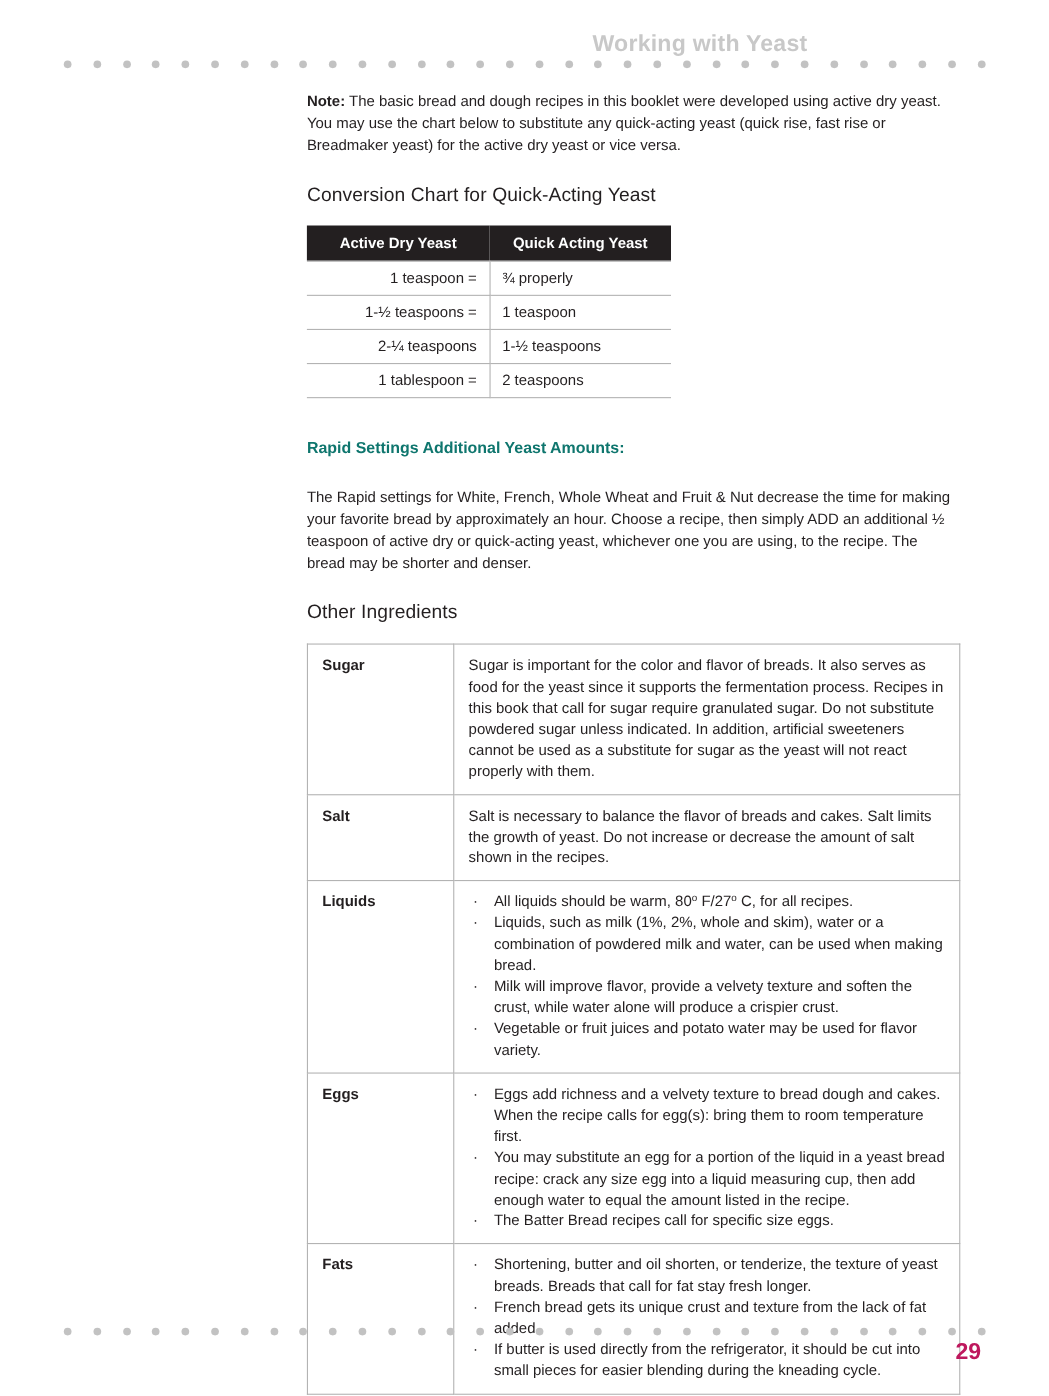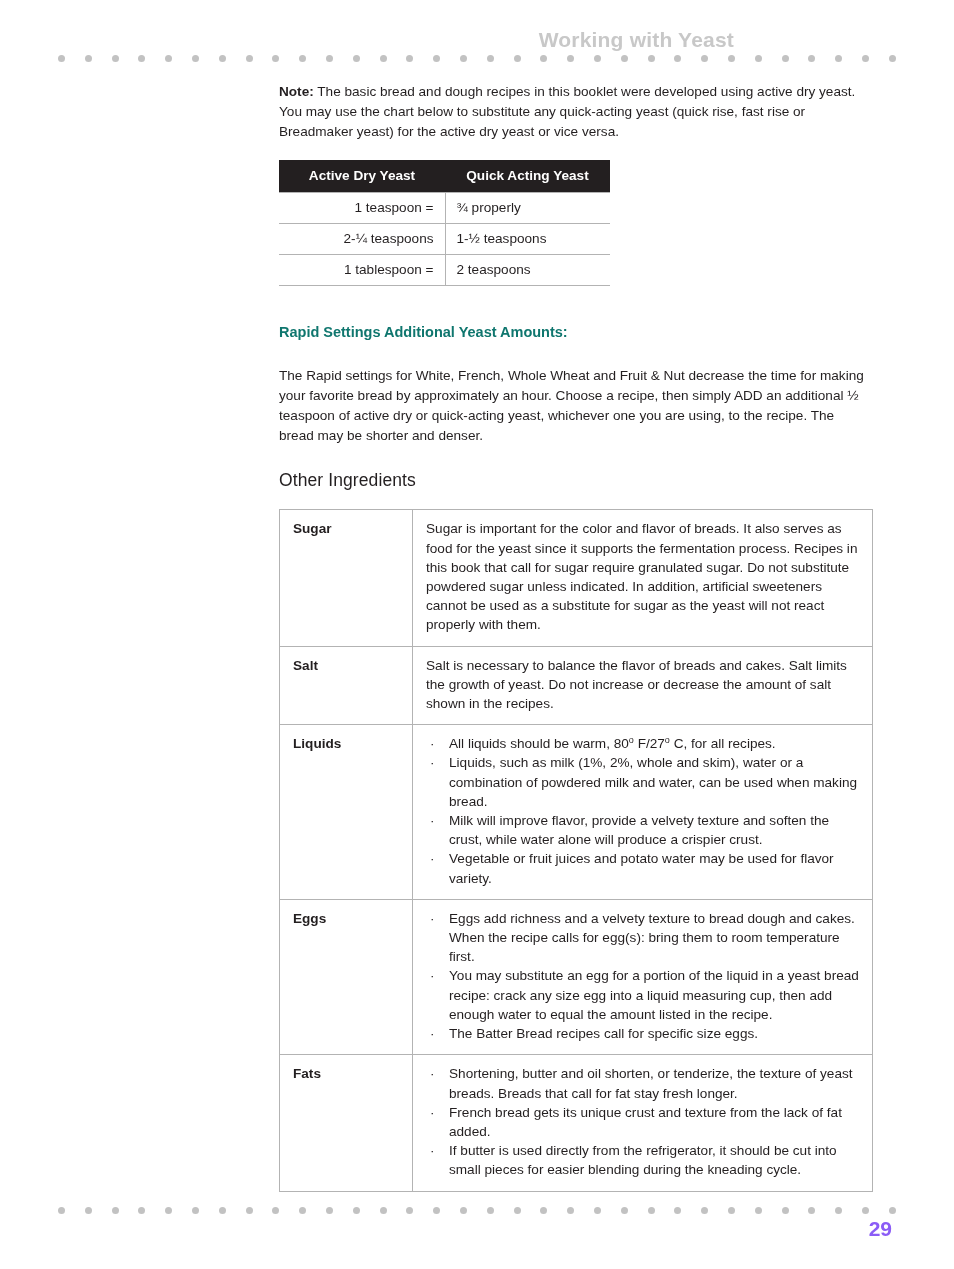--- a/index.html
+++ b/index.html
@@ -171,21 +171,21 @@
     line-height: 0;
   }
 
   
   .page-number {
     position: absolute;
     right: 62px;
     top: 1217px;
     font-size: 21px;
     font-weight: bold;
-    color: #8b5cf6;
+    color: #be185d;
   }
 </style>
 </head>
 <body>
 
 <div class="page-header">
   <div class="header-title">Working with Yeast</div>
 </div>
 
 <div class="dot-rule top" id="dot-rule-top">
@@ -220,33 +220,38 @@
     <span class="dot" style="background: rgb(194, 194, 194);"></span>
     <span class="dot" style="background: rgb(194, 194, 194);"></span>
     <span class="dot" style="background: rgb(194, 194, 194);"></span>
     <span class="dot" style="background: rgb(194, 194, 194);"></span>
   </div>
 
 <div class="content">
 
   <p class="body-text"><b>Note:</b><span> The basic bread and dough recipes in this booklet were developed using active dry yeast. You may use the chart below to substitute any quick-acting yeast (quick rise, fast rise or Breadmaker yeast) for the active dry yeast or vice versa.</span></p>
 
+  <h2 class="section-heading">Conversion Chart for Quick-Acting Yeast</h2>
 
   <div class="conv-wrap">
     <table class="conv">
       <thead>
         <tr>
           <th class="col-a">Active Dry Yeast</th>
           <th class="col-b">Quick Acting Yeast</th>
         </tr>
       </thead>
       <tbody id="conv-body">
           <tr>
             <td class="left-cell">1 teaspoon =</td>
             <td class="right-cell">¾ properly</td>
+          </tr>
+          <tr>
+            <td class="left-cell">1-½ teaspoons =</td>
+            <td class="right-cell">1 teaspoon</td>
           </tr>
           <tr>
             <td class="left-cell">2-¼ teaspoons</td>
             <td class="right-cell">1-½ teaspoons</td>
           </tr>
           <tr>
             <td class="left-cell">1 tablespoon =</td>
             <td class="right-cell">2 teaspoons</td>
           </tr>
         </tbody>

